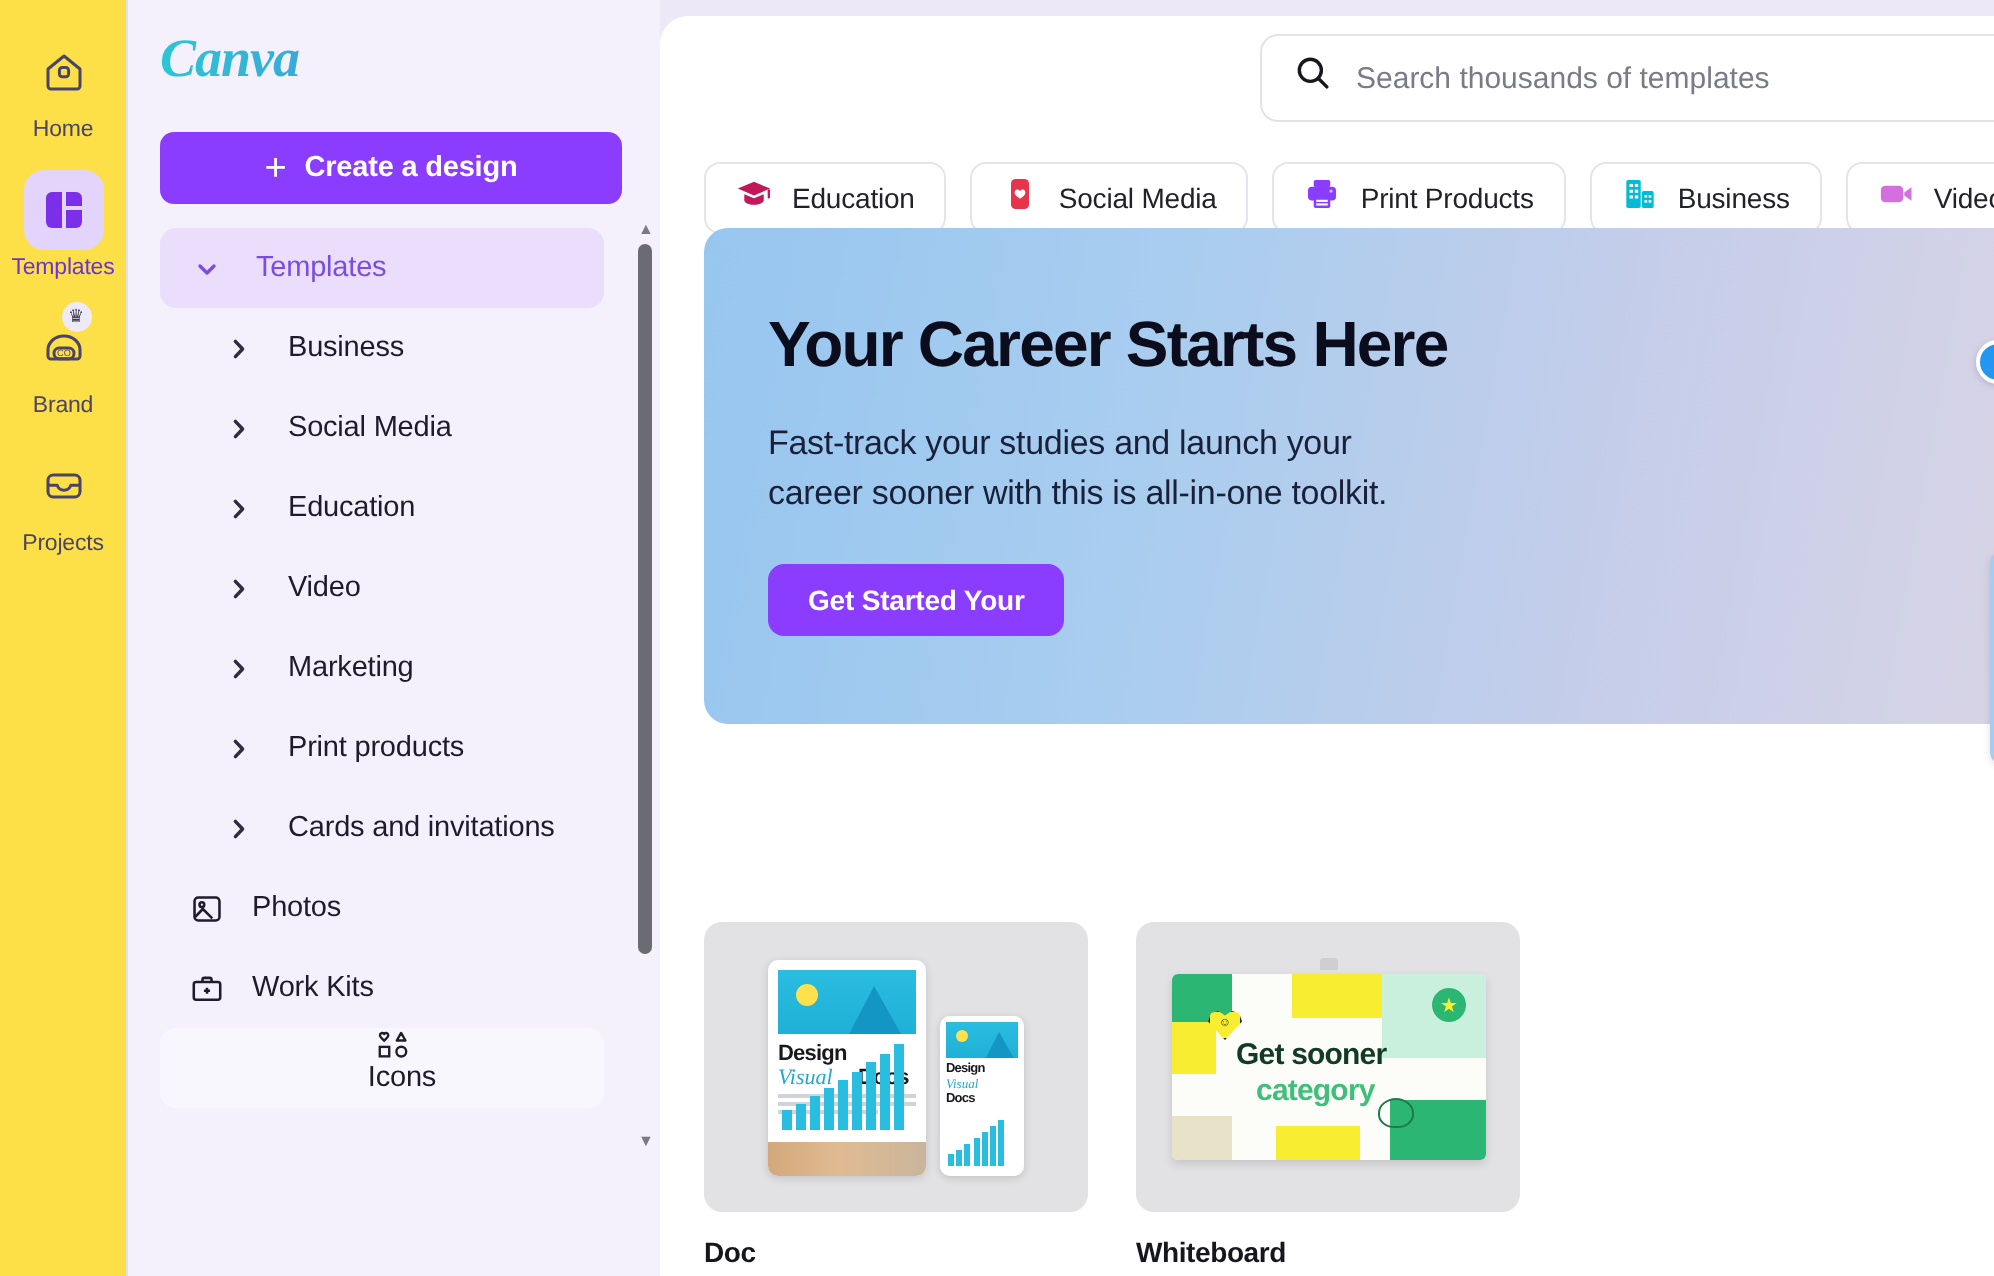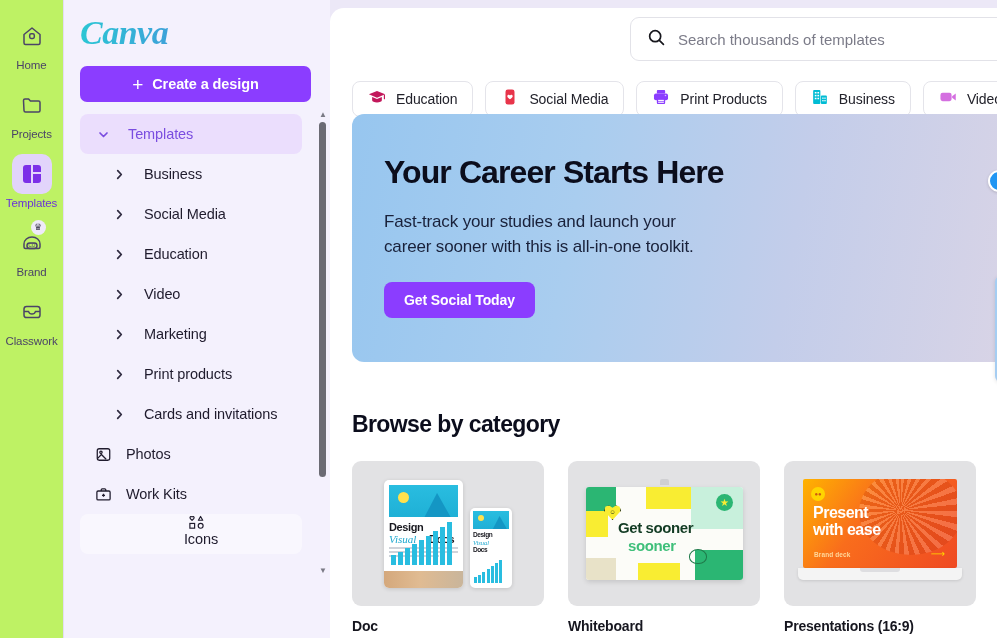--- a/index.html
+++ b/index.html
@@ -7,21 +7,21 @@
     width: 997px; height: 638px;
     overflow: hidden;
     font-family: "Liberation Sans", sans-serif;
     background: #ede9f8;
   }
   .app { position: relative; width: 997px; height: 638px; background: #ece8f7; }
 
   
   .rail {
     position: absolute; left: 0; top: 0; width: 64px; height: 638px;
-    background: #bef264;
+    background: #fde047;
     border-right: 1px solid #e3ddf3;
     display: flex; flex-direction: column; align-items: center;
     padding-top: 16px;
   }
   .rail-item {
     width: 64px; display: flex; flex-direction: column; align-items: center;
     margin-bottom: 14px; cursor: pointer; position: relative;
   }
   .rail-ico {
     width: 40px; height: 40px; border-radius: 10px;
@@ -47,21 +47,21 @@
     background: #f4f1fd;
     display: flex; flex-direction: column;
   }
   .panel-bottom-bg {
     position: absolute; left: 64px; top: 430px; width: 266px; height: 208px;
     background: #eef3fa;
   }
   .logo {
     margin: 16px 0 0 16px;
     font-family: "Liberation Serif", serif;
-    font-size: 34px; font-style: italic; font-weight: bold;
+    font-size: 27px; font-style: italic; font-weight: bold;
     letter-spacing: -0.5px; line-height: 1;
     background: linear-gradient(90deg, #2bc6d4 0%, #3e9fd9 38%, #6b4fd8 70%, #7c3aed 100%);
     -webkit-background-clip: text; background-clip: text;
     -webkit-text-fill-color: transparent; color: transparent;
     display: inline-block;
   }
   .create-btn {
     position: absolute; left: 80px; top: 66px; width: 231px; height: 36px;
     background: #8b3dff; border: none; border-radius: 7px;
     color: #fff; font-size: 14.5px; font-weight: bold;
@@ -338,28 +338,20 @@
     <div class="rail-item">
       <div class="rail-ico">
         <svg width="24" height="24" viewBox="0 0 24 24" fill="none" stroke="#4b4467" stroke-width="1.5">
           <path d="M4 10.5 12 4l8 6.5V19a1.5 1.5 0 0 1-1.5 1.5h-13A1.5 1.5 0 0 1 4 19z" stroke-linejoin="round"></path>
           <rect x="9.7" y="9.8" width="4.6" height="4.6" rx="1.4"></rect>
         </svg>
       </div>
       <div class="rail-label">Home</div>
     </div>
 
-    <div class="rail-item">
-      <div class="rail-ico">
-        <svg width="24" height="24" viewBox="0 0 24 24" fill="none" stroke="#4b4467" stroke-width="1.5">
-          <path d="M3.5 7.5a1.5 1.5 0 0 1 1.5-1.5h3.6l1.8 2h8.1A1.5 1.5 0 0 1 20 9.5v8a1.5 1.5 0 0 1-1.5 1.5h-13A1.5 1.5 0 0 1 4 17.5z" stroke-linejoin="round"></path>
-        </svg>
-      </div>
-      <div class="rail-label">Projects</div>
-    </div>
 
     <div class="rail-item">
       <div class="rail-ico active">
         <svg width="22" height="22" viewBox="0 0 22 22">
           <path d="M2 5a3 3 0 0 1 3-3h5v18H5a3 3 0 0 1-3-3z" fill="#7c2fe8"></path>
           <path d="M12 2h5a3 3 0 0 1 3 3v4h-8z" fill="#7c2fe8"></path>
           <path d="M12 11h8v6a3 3 0 0 1-3 3h-5z" fill="#7c2fe8"></path>
         </svg>
       </div>
       <div class="rail-label active">Templates</div>
@@ -378,21 +370,21 @@
     </div>
 
 
     <div class="rail-item">
       <div class="rail-ico">
         <svg width="24" height="24" viewBox="0 0 24 24" fill="none" stroke="#4b4467" stroke-width="1.5">
           <rect x="4" y="6.5" width="16" height="11" rx="2.6"></rect>
           <path d="M4 11.6h4.6c.5 1.7 1.7 2.5 3.4 2.5s2.9-.8 3.4-2.5H20" stroke-linejoin="round"></path>
         </svg>
       </div>
-      <div class="rail-label">Classwork</div>
+      <div class="rail-label">Projects</div>
     </div>
   </div>
 
   <div class="panel-bottom-bg"></div>
   <div class="panel">
     <div class="logo">Canva</div>
   </div>
 
   <button class="create-btn">
     <span class="plus-glyph">+</span>
@@ -593,31 +585,30 @@
         <span class="chip-label">Video</span>
       </div>
     </div>
 
     <div class="hero">
       <div class="hero-title">Your Career Starts Here</div>
       <div class="hero-sub">
         <div>Fast-track your studies and launch your</div>
         <div>career sooner with this is all-in-one toolkit.</div>
       </div>
-      <button class="hero-btn">Get Social Today</button>
+      <button class="hero-btn">Get Started Your</button>
 
       <div class="hero-pill">Kan</div>
 
       <div class="hero-card">
         
         
       </div>
     </div>
 
-    <div class="browse-title">Browse by category</div>
 
     <div class="cards">
 
       <div class="card">
         <div class="card-thumb">
           <div class="doc-page">
             <div class="doc-hero-img">
               <div class="doc-sun"></div>
               <div class="doc-mtn"></div>
             </div>
@@ -673,40 +664,21 @@
             <div class="wb-y1"></div>
             <div class="wb-y2"></div>
             <div class="wb-mint"></div>
             <div class="wb-g2"></div>
             <div class="wb-y3"></div>
             <div class="wb-photo"></div>
             <div class="wb-heart">☺</div>
             <div class="wb-star">★</div>
             <div class="wb-scrib"></div>
             <div class="wb-t1">Get sooner</div>
-            <div class="wb-t2">sooner</div>
+            <div class="wb-t2">category</div>
           </div>
         </div>
         <div class="card-name">Whiteboard</div>
       </div>
 
-      <div class="card">
-        <div class="card-thumb">
-          <div class="pr-laptop">
-            <div class="pr-screen">
-              <div class="pr-rays"></div>
-              <div class="pr-dot">●●</div>
-              <div class="pr-t">
-                <div>Present</div>
-                <div>with ease</div>
-              </div>
-              <div class="pr-brand">Brand deck</div>
-              <div class="pr-arrow">⟶</div>
-            </div>
-            <div class="pr-base"></div>
-            <div class="pr-notch"></div>
-          </div>
-        </div>
-        <div class="card-name">Presentations (16:9)</div>
-      </div>
     </div>
   </div>
 </div>
 
 </body></html>

